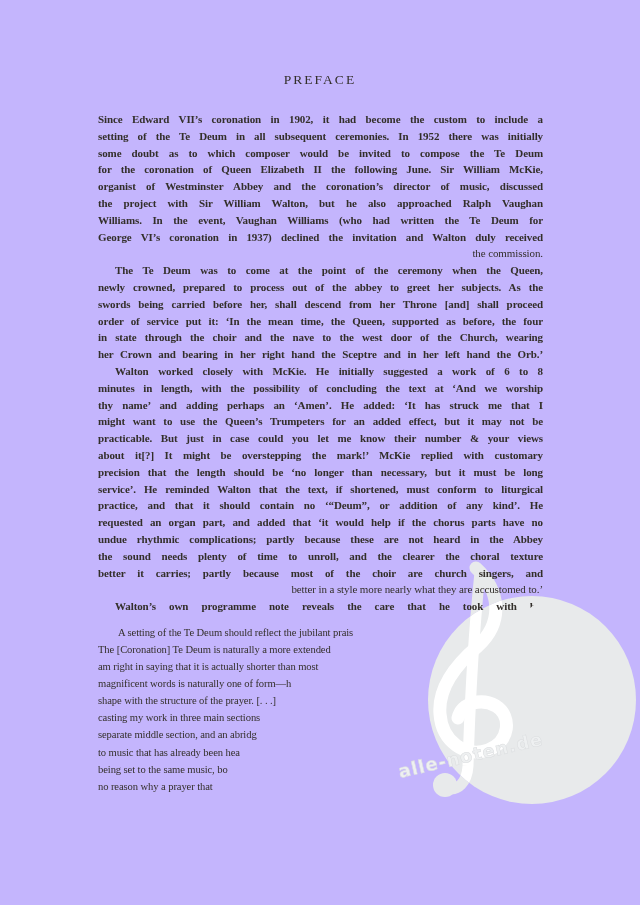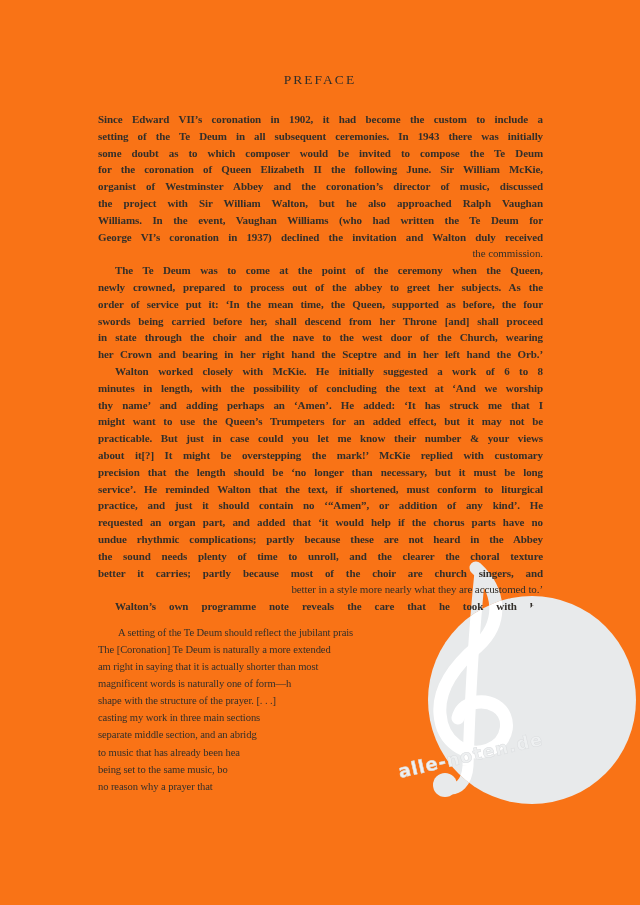--- a/index.html
+++ b/index.html
@@ -1,19 +1,19 @@
 <!DOCTYPE html>
 <html><head>
 <meta charset="utf-8">
 <style>
   html,body{margin:0;padding:0;background:#ffffff;}
   .page{
     position:relative;
     width:640px;height:905px;
-    background:#f97316;
+    background:#c4b5fd;
     overflow:hidden;
     font-family:"Liberation Serif", serif;
   }
   .title{
     position:absolute;
     top:72px;left:0;width:640px;
     text-align:center;
     font-size:13.5px;
     font-weight:normal;
     letter-spacing:2px;
@@ -84,47 +84,47 @@
     </defs>
     <circle cx="140" cy="140" r="104" fill="#e8eaeb"></circle>
     <use href="#wm-clef" style="color:#ffffff" clip-path="url(#wm-circle-clip)"></use>
     <use href="#wm-clef" style="color:#e8eaeb" mask="url(#wm-outside-circle)"></use>
     <text x="8" y="218" transform="rotate(-13 8 218)" font-family="DejaVu Sans, sans-serif" font-size="18" font-weight="bold" letter-spacing="1" fill="#eef0f1" stroke="#dadcde" stroke-width="0.5">alle-noten.de</text>
   </svg>
 
   <div class="text-layer">
       <div class="para body">
         <div class="line just">Since Edward VII’s coronation in 1902, it had become the custom to include a</div>
-        <div class="line just">setting of the Te Deum in all subsequent ceremonies. In 1943 there was initially</div>
+        <div class="line just">setting of the Te Deum in all subsequent ceremonies. In 1952 there was initially</div>
         <div class="line just">some doubt as to which composer would be invited to compose the Te Deum</div>
         <div class="line just">for the coronation of Queen Elizabeth II the following June. Sir William McKie,</div>
         <div class="line just">organist of Westminster Abbey and the coronation’s director of music, discussed</div>
         <div class="line just">the project with Sir William Walton, but he also approached Ralph Vaughan</div>
         <div class="line just">Williams. In the event, Vaughan Williams (who had written the Te Deum for</div>
         <div class="line just">George VI’s coronation in 1937) declined the invitation and Walton duly received</div>
         <div class="line">the commission.</div>
       </div>
       <div class="para body">
         <div class="line just ind">The Te Deum was to come at the point of the ceremony when the Queen,</div>
         <div class="line just">newly crowned, prepared to process out of the abbey to greet her subjects. As the</div>
+        <div class="line just">swords being carried before her, shall descend from her Throne [and] shall proceed</div>
         <div class="line just">order of service put it: ‘In the mean time, the Queen, supported as before, the four</div>
-        <div class="line just">swords being carried before her, shall descend from her Throne [and] shall proceed</div>
         <div class="line just">in state through the choir and the nave to the west door of the Church, wearing</div>
         <div class="line just">her Crown and bearing in her right hand the Sceptre and in her left hand the Orb.’</div>
       </div>
       <div class="para body">
         <div class="line just ind">Walton worked closely with McKie. He initially suggested a work of 6 to 8</div>
         <div class="line just">minutes in length, with the possibility of concluding the text at ‘And we worship</div>
         <div class="line just">thy name’ and adding perhaps an ‘Amen’. He added: ‘It has struck me that I</div>
         <div class="line just">might want to use the Queen’s Trumpeters for an added effect, but it may not be</div>
         <div class="line just">practicable. But just in case could you let me know their number &amp; your views</div>
         <div class="line just">about it[?] It might be overstepping the mark!’ McKie replied with customary</div>
         <div class="line just">precision that the length should be ‘no longer than necessary, but it must be long</div>
         <div class="line just">service’. He reminded Walton that the text, if shortened, must conform to liturgical</div>
-        <div class="line just">practice, and just it should contain no ‘“Amen”, or addition of any kind’. He</div>
+        <div class="line just">practice, and that it should contain no ‘“Deum”, or addition of any kind’. He</div>
         <div class="line just">requested an organ part, and added that ‘it would help if the chorus parts have no</div>
         <div class="line just">undue rhythmic complications; partly because these are not heard in the Abbey</div>
         <div class="line just">the sound needs plenty of time to unroll, and the clearer the choral texture</div>
         <div class="line just">better it carries; partly because most of the choir are church singers, and</div>
         <div class="line">better in a style more nearly what they are accustomed to.’</div>
       </div>
       <div class="para body">
         <div class="line just ind">Walton’s own programme note reveals the care that he took with his</div>
       </div>
       <div class="para quote">

